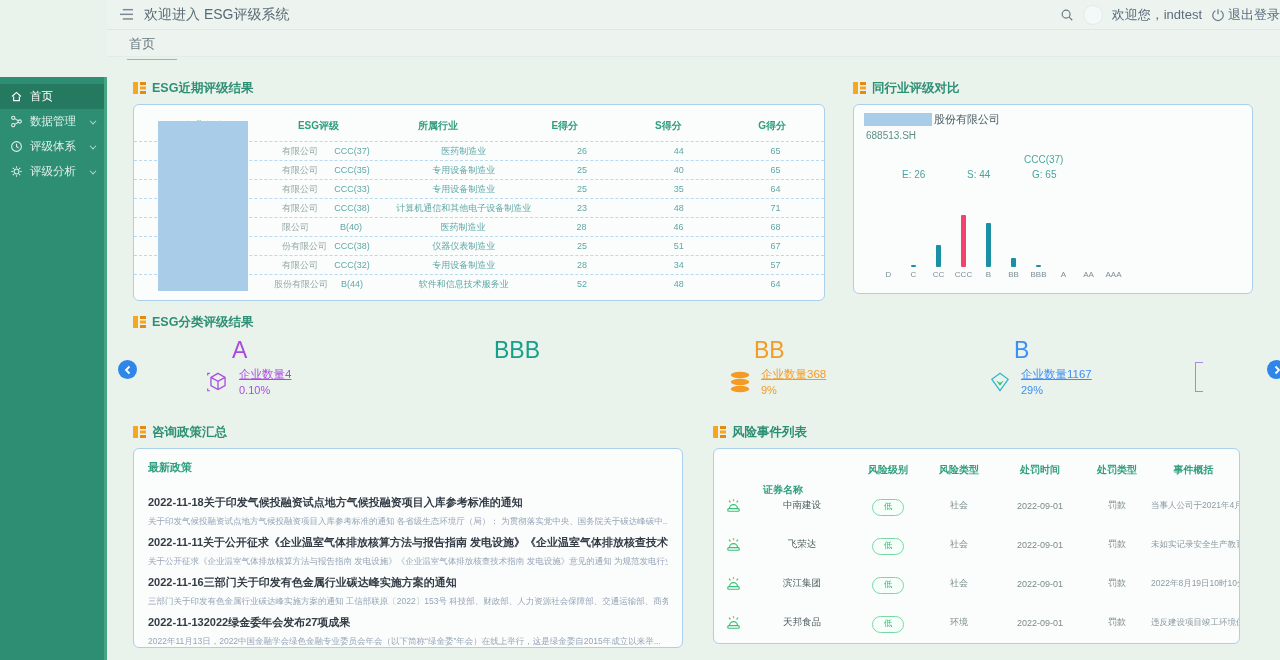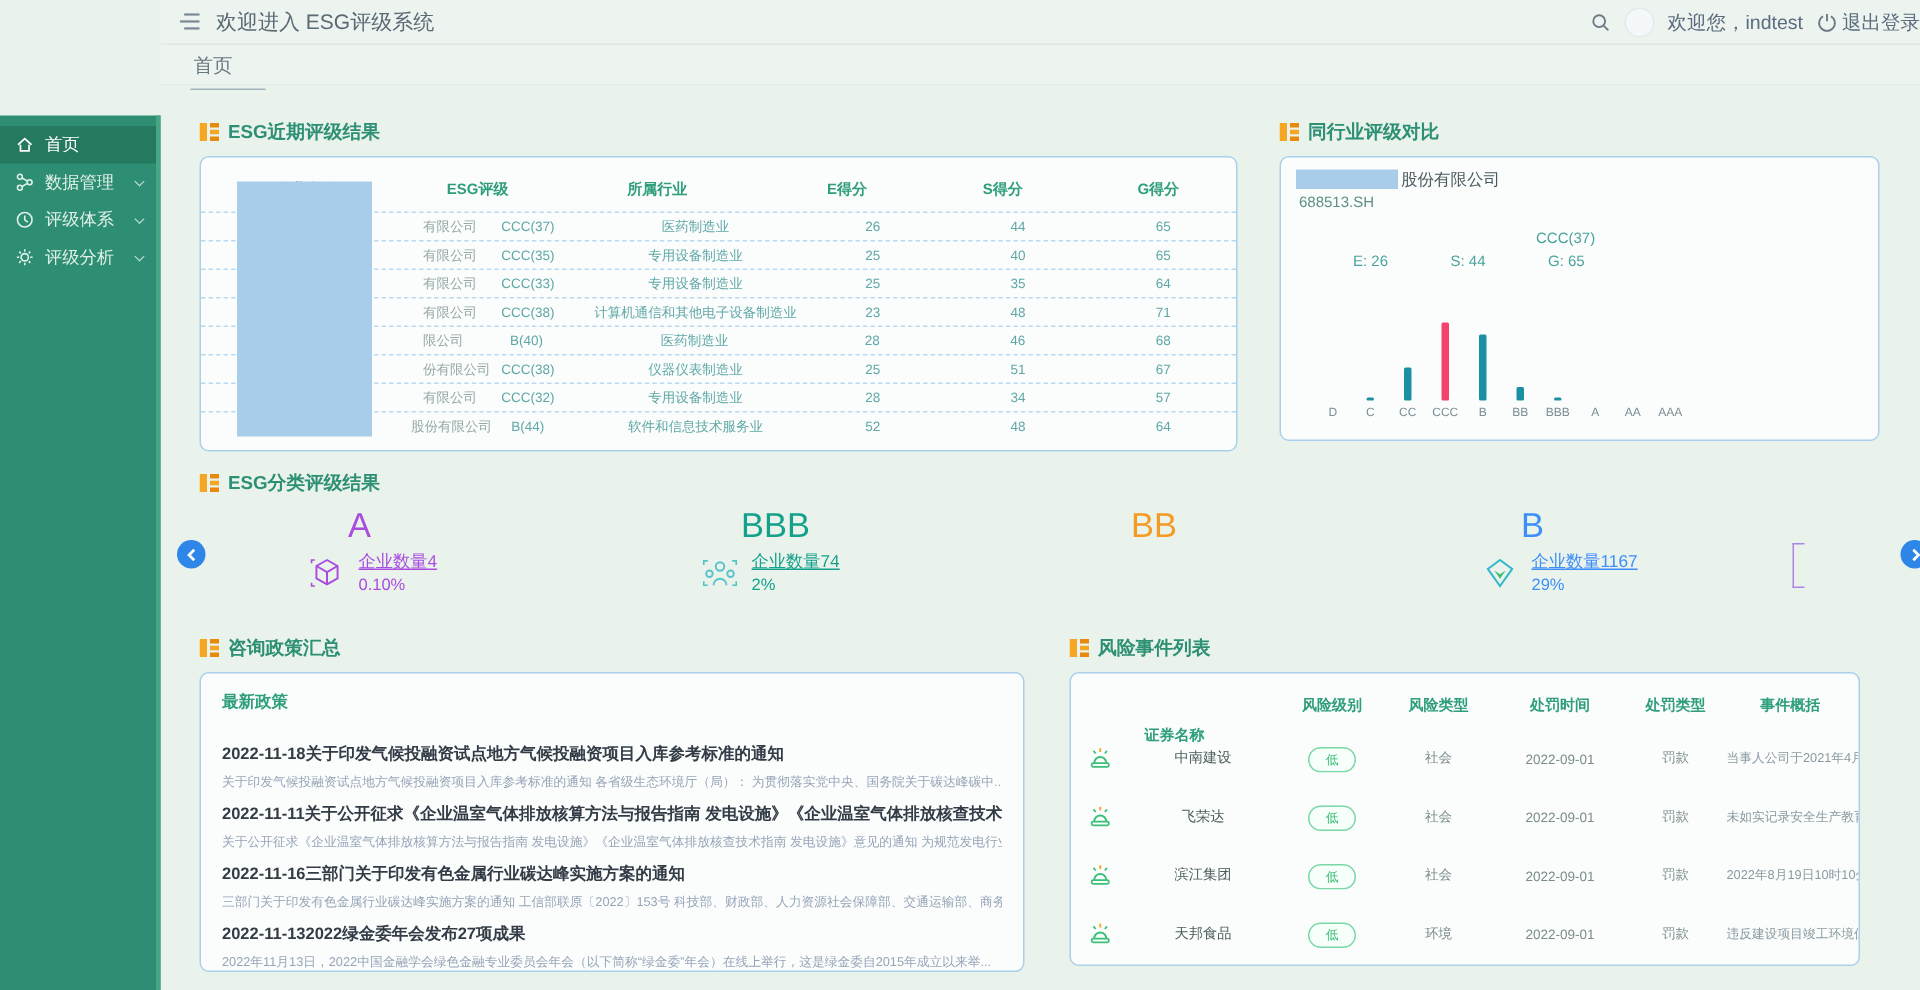--- a/index.html
+++ b/index.html
@@ -387,39 +387,37 @@
         </span>
         <div>
           <div class="grade-count">企业数量4</div>
           <div class="grade-pct">0.10%</div>
         </div>
       </div>
     </div>
 
     <div class="grade-card gc1" style="--gc: #14a18b;">
       <div class="grade-letter">BBB</div>
+    </div>
+
+    <div class="grade-card gc2" style="--gc: #f59a23;">
+      <div class="grade-letter">BB</div>
       <div class="grade-row">
         <span class="grade-ico">
-          <svg width="26" height="26" viewBox="0 0 24 24" fill="none" stroke="#59c2c9" stroke-width="1.2">
-              <circle cx="12" cy="8" r="2.6"></circle>
-              <circle cx="5.5" cy="12.5" r="2"></circle>
-              <circle cx="18.5" cy="12.5" r="2"></circle>
-              <path d="M8 19.5c0-2.2 1.8-4 4-4s4 1.8 4 4"></path>
-              <path d="M2 7v-2.5h2.5M22 7v-2.5h-2.5M2 17v2.5h2.5M22 17v2.5h-2.5" stroke-width="1"></path>
+          <svg width="26" height="26" viewBox="0 0 24 24" fill="#f59a23">
+              <ellipse cx="12" cy="5.5" rx="8.5" ry="3"></ellipse>
+              <ellipse cx="12" cy="12" rx="8.5" ry="3"></ellipse>
+              <ellipse cx="12" cy="18.5" rx="8.5" ry="3"></ellipse>
             </svg>
         </span>
         <div>
-          <div class="grade-count">企业数量74</div>
-          <div class="grade-pct">2%</div>
-        </div>
-      </div>
-    </div>
-
-    <div class="grade-card gc2" style="--gc: #f59a23;">
-      <div class="grade-letter">BB</div>
+          <div class="grade-count">企业数量368</div>
+          <div class="grade-pct">9%</div>
+        </div>
+      </div>
     </div>
 
     <div class="grade-card gc3" style="--gc: #3e8ef7;">
       <div class="grade-letter">B</div>
       <div class="grade-row">
         <span class="grade-ico">
           <svg width="26" height="26" viewBox="0 0 24 24">
               <path d="M4.5 9.5L12 4l7.5 5.5L12 20z" fill="none" stroke="#35b6c9" stroke-width="1.2"></path>
               <path d="M8.5 10.5l3.5 2.3 3.5-2.3-3.5 5z" fill="#3cbf79"></path>
             </svg>

